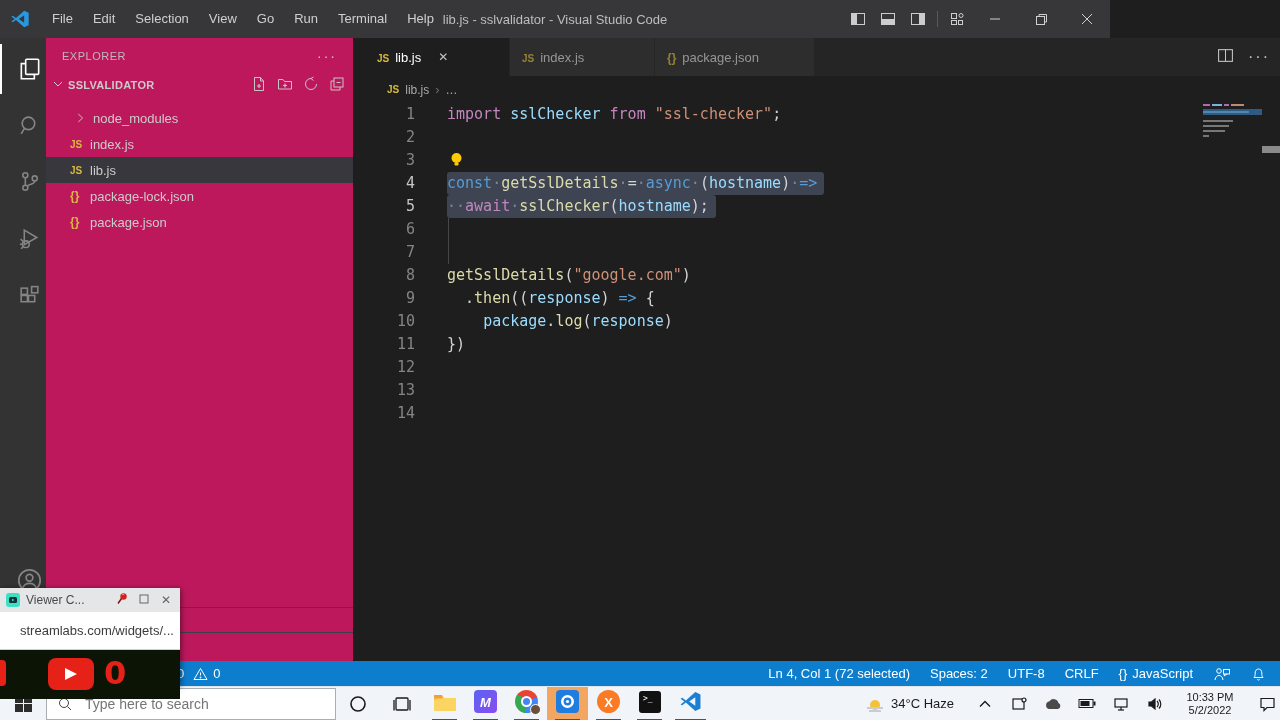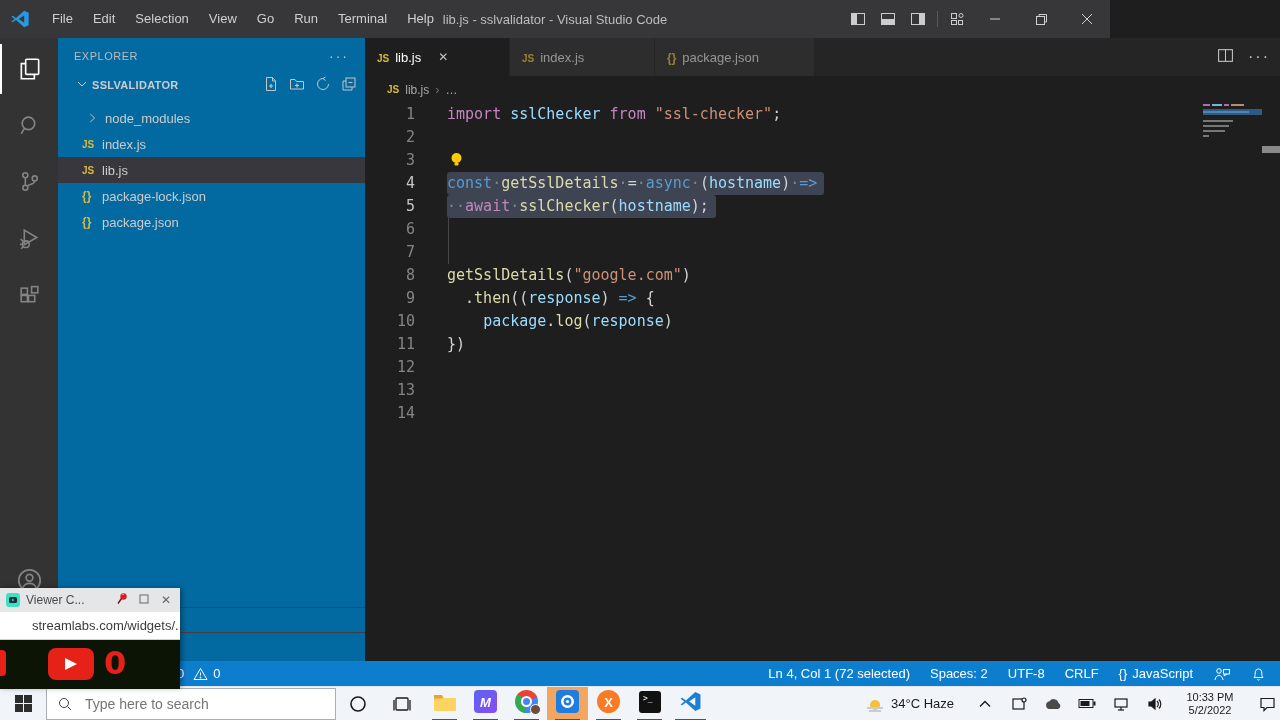--- a/index.html
+++ b/index.html
@@ -20,24 +20,24 @@
   .tb-btn{width:46px;height:38px;display:flex;align-items:center;justify-content:center;color:#d0d0d0;font-size:14px;}
 
   
   #activitybar{position:absolute;left:0;top:38px;width:58px;height:623px;background:#333333;}
   .act-item{position:absolute;left:0;width:58px;height:50px;display:flex;align-items:center;justify-content:center;}
   .act-item.active{border-left:2px solid #ffffff;}
   .act-item svg{stroke:#858585;}
   .act-item.active svg{stroke:#ffffff;}
 
   
-  #sidebar{position:absolute;left:58px;top:38px;width:307px;height:623px;background:#0369a1;color:#cccccc;}
+  #sidebar{position:absolute;left:46px;top:38px;width:307px;height:623px;background:#be185d;color:#cccccc;}
   .sb-header{display:flex;align-items:center;height:35px;padding:0 16px;font-size:11px;color:#bbbbbb;letter-spacing:.5px;}
   .sb-header .dots{margin-left:auto;letter-spacing:2px;color:#c5c5c5;font-size:14px;}
-  .sb-section{display:flex;align-items:center;height:24px;padding:0 8px 0 16px;font-size:11px;font-weight:bold;color:#cccccc;}
+  .sb-section{display:flex;align-items:center;height:24px;padding:0 8px 0 4px;font-size:11px;font-weight:bold;color:#cccccc;}
   .sb-section .sec-label{margin-left:2px;letter-spacing:.3px;}
   .sec-actions{margin-left:auto;display:flex;gap:10px;}
   .sec-actions svg{stroke:#c5c5c5;}
   #file-tree{margin-top:8px;}
   .tree-row{height:26px;display:flex;align-items:center;font-size:13px;color:#cccccc;padding-left:24px;}
   .tree-row.selected{background:#37373d;}
   .tree-icon{width:20px;display:flex;justify-content:flex-start;align-items:center;}
   .badge-js{color:#d7ba3d;font-weight:bold;font-size:10px;}
   .badge-json{color:#d7ba3d;font-weight:bold;font-size:12px;}
   .chev svg{stroke:#cccccc;}
@@ -99,21 +99,21 @@
   .tray-ico{width:22px;height:34px;display:flex;align-items:center;justify-content:center;}
   #weather{display:flex;align-items:center;gap:6px;padding-right:8px;}
   #weather-text{font-size:13px;color:#1b1b1b;white-space:nowrap;}
   #clock{width:64px;text-align:center;font-size:11px;line-height:13px;color:#1b1b1b;padding:0 2px;}
 
   
   #overlay-window{position:absolute;left:0;top:588px;width:180px;height:98px;box-shadow:1px 1px 6px rgba(0,0,0,.5);}
   #ov-titlebar{height:24px;background:#e4e6e8;display:flex;align-items:center;padding:0 6px;gap:6px;}
   #ov-title{font-size:12px;color:#4a4a4a;white-space:nowrap;overflow:hidden;flex:1;}
   .ov-ctl{color:#666;font-size:12px;width:16px;text-align:center;}
-  #ov-addressbar{height:28px;background:#ffffff;border-bottom:1px solid #d0d0d0;display:flex;align-items:center;padding:0 8px;gap:24px;}
+  #ov-addressbar{height:38px;background:#ffffff;border-bottom:1px solid #d0d0d0;display:flex;align-items:center;padding:0 8px;gap:12px;}
   #ov-url{font-size:13px;color:#3c3c3c;white-space:nowrap;}
   #ov-content{height:49px;background:#0c1405;position:relative;}
   #yt-badge{position:absolute;left:48px;top:8px;width:46px;height:32px;background:#e62117;border-radius:8px;display:flex;align-items:center;justify-content:center;}
   #yt-count{position:absolute;left:104px;top:4px;color:#e62117;font-size:32px;font-weight:bold;font-family:"DejaVu Sans",sans-serif;}
   #ov-red-sliver{position:absolute;left:-4px;top:10px;width:10px;height:26px;background:#e62117;border-radius:4px;}
 </style>
 </head>
 <body>
 
 <div id="screen">

